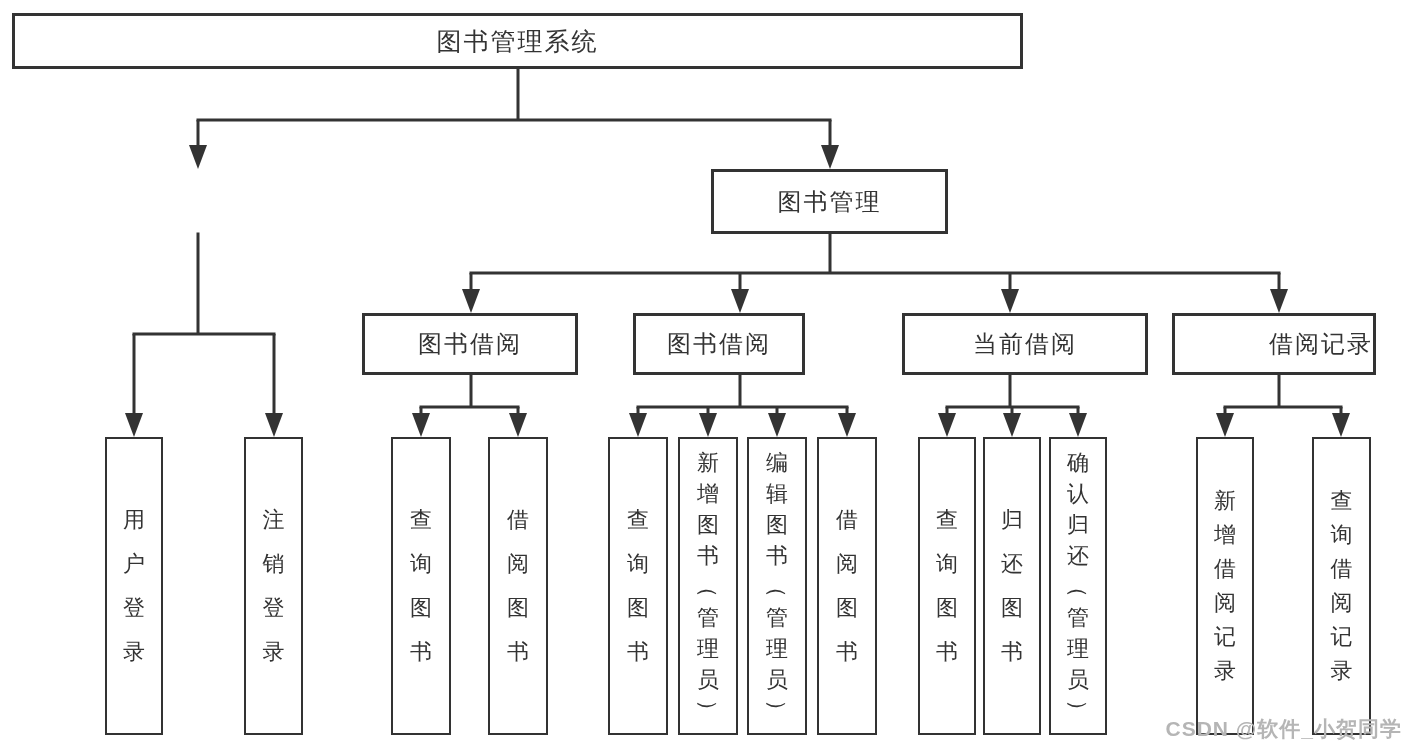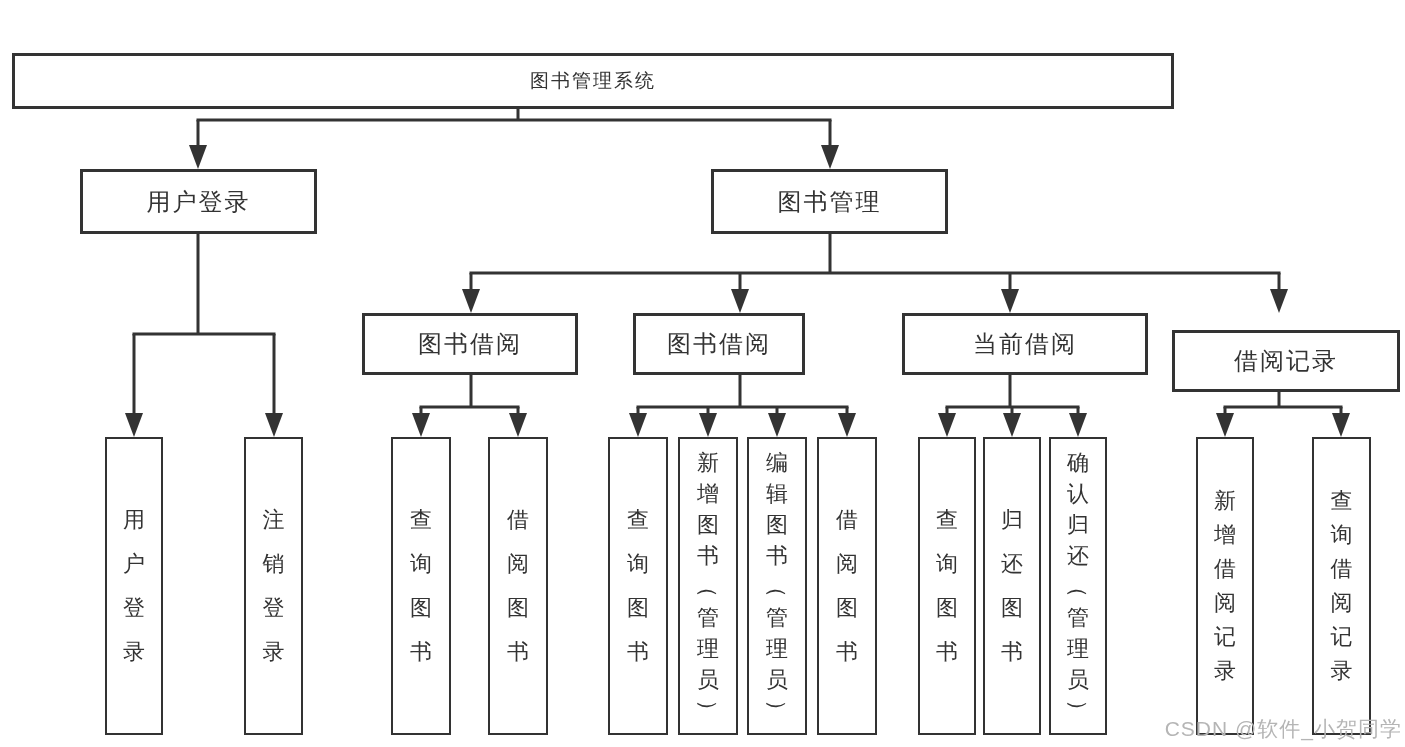--- a/index.html
+++ b/index.html
@@ -10,27 +10,27 @@
   svg.connectors { position:absolute; left:0; top:0; width:1405px; height:747px; }
   .spine { fill:none; stroke:#333333; stroke-width:3; stroke-linecap:square; }
   .cline { stroke:#333333; stroke-width:3; }
   .carrow { fill:#333333; stroke:none; }
 
   .box {
     position:absolute; background:#ffffff; border:3px solid #333333; box-sizing:border-box;
     display:flex; align-items:center; justify-content:center;
     font-size:24px; letter-spacing:2px; color:#333333;
   }
-  #root-box   { left:12px;  top:13px;  width:1162px; height:56px; font-size:19px;margin-top:40px; }
+  #root-box   { left:12px;  top:13px;  width:1011px; height:56px; font-size:25px; }
   #user-login-box { left:80px;  top:169px; width:237px; height:65px; }
   #book-mgmt-box  { left:711px; top:169px; width:237px; height:65px; }
   #new-books-box  { left:362px; top:313px; width:216px; height:62px; }
   #borrowing-box  { left:633px; top:313px; width:172px; height:62px; }
   #current-box    { left:902px; top:313px; width:246px; height:62px; }
-  #records-box    { left:1172px;top:330px; width:228px; height:62px; }
+  #records-box    { left:1172px;top:313px; width:204px; height:62px;justify-content:flex-end; }
 
   .vbox {
     position:absolute; top:437px; height:298px; width:60px;
     background:#ffffff; border:2px solid #333333; box-sizing:border-box;
     display:flex; align-items:center; justify-content:center;
     font-size:22px; color:#333333;
   }
   #leaf-login      { left:105px; width:58px; }
   #leaf-logout     { left:244px; width:59px; }
   #leaf-nb-query   { left:391px; }
@@ -47,21 +47,21 @@
 
   .vlabel { display:block; }
   .vchar  { display:block; text-align:center; }
   .lh44 .vchar { line-height:44px; height:44px; }
   .lh34 .vchar { line-height:34px; height:34px; }
   .lh31 .vchar { line-height:31px; height:31px; }
   .vrot { transform:rotate(90deg); }
 
   .watermark {
     position:absolute; right:3px; bottom:4px;
-    font-size:21px; letter-spacing:1px; color:#b5b5b5; white-space:nowrap;
+    font-size:21px; letter-spacing:1px; color:#b5b5b5; white-space:nowrap;font-weight:bold;
   }
 </style>
 </head>
 <body>
 
 <div class="stage">
 
   <svg class="connectors" id="connectors" viewBox="0 0 1405 747">
     <path class="spine" d="M518 68 V120 M198 120 H830"></path>
     <path class="spine" d="M198 234 V334 M134 334 H274"></path>
@@ -107,23 +107,20 @@
       <line x1="1225" y1="407" x2="1225" y2="419" class="cline"></line>
       <polygon points="1216,413 1234,413 1225,437" class="carrow"></polygon>
       <line x1="1341" y1="407" x2="1341" y2="419" class="cline"></line>
       <polygon points="1332,413 1350,413 1341,437" class="carrow"></polygon>
     </svg>
 
   <div class="box" id="root-box">
     <span>图书管理系统</span>
   </div>
 
-  <div class="box" id="user-login-box">
-    <span>用户登录</span>
-  </div>
 
   <div class="box" id="book-mgmt-box">
     <span>图书管理</span>
   </div>
 
   <div class="box" id="new-books-box">
     <span>图书借阅</span>
   </div>
 
   <div class="box" id="borrowing-box">

